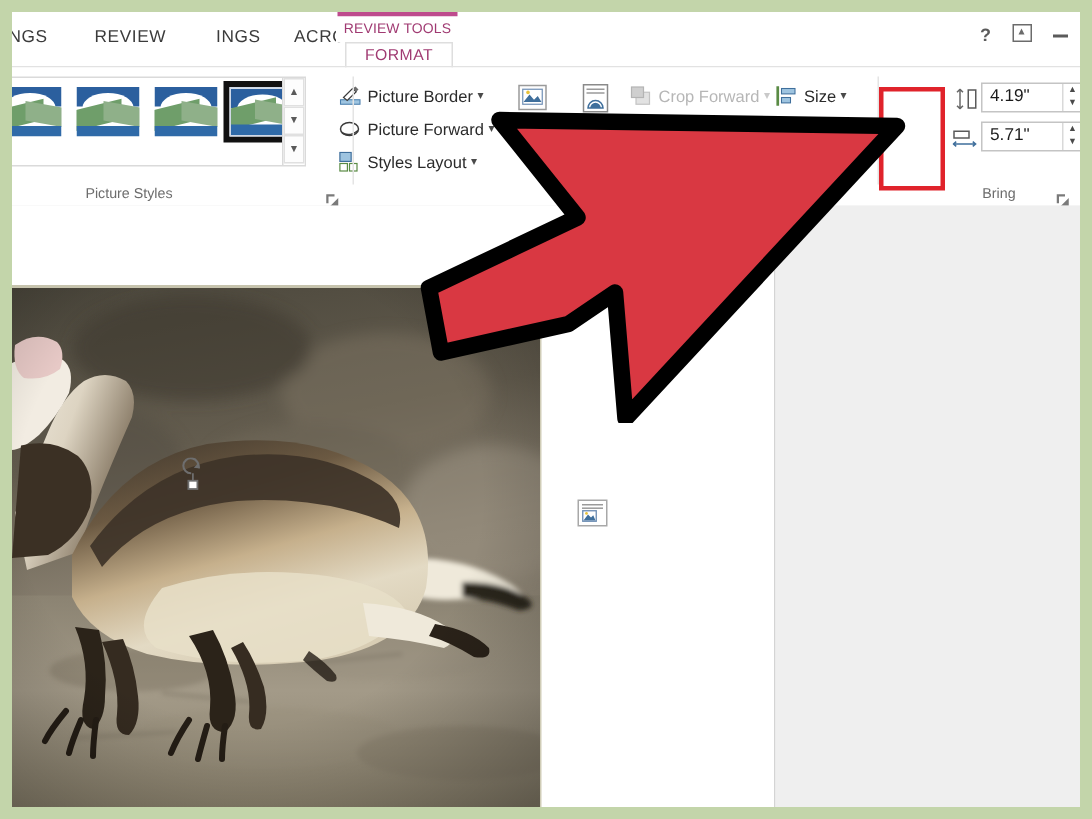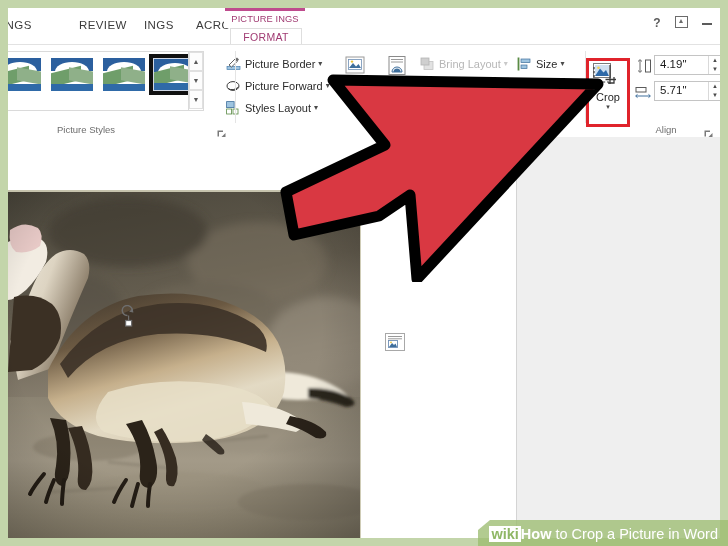--- a/index.html
+++ b/index.html
@@ -14,21 +14,21 @@
   
   .greenframe{position:absolute;inset:0;background:#c3d5aa;}
 
   
   .app{position:absolute;left:8px;top:8px;width:712px;height:530px;background:#ffffff;overflow:hidden;}
 
   
   .tabstrip{position:absolute;left:0;top:0;width:712px;height:37px;background:#ffffff;}
   .tab{position:absolute;top:11px;font-size:11.5px;color:#3b3b3b;letter-spacing:.4px;white-space:nowrap;}
   .tab.t0{left:-6px;}
-  .tab.t1{left:55px;margin-left:16px;}
+  .tab.t1{left:55px;}
   .tab.t2{left:136px;}
   .tab.t3{left:188px;}
 
   
   .ctxwrap{position:absolute;left:216px;top:0px;width:82px;height:37px;}
   .ctxbar{position:absolute;left:1px;top:0px;width:80px;height:3px;background:#be4b8d;}
   .ctxlabel{position:absolute;left:0;top:3px;width:82px;height:17px;text-align:center;
             font-size:9.3px;color:#a03a72;letter-spacing:.1px;line-height:17px;background:#fff;}
   .ctxtab{position:absolute;left:6px;top:20px;width:72px;height:31px;background:#ffffff;
           border:1px solid #dedede;border-bottom:none;text-align:center;line-height:17px;
@@ -134,21 +134,21 @@
   <div class="app">
 
     <div class="tabstrip">
       <div class="tab t0">INGS</div>
       <div class="tab t1">REVIEW</div>
       <div class="tab t2">INGS</div>
       <div class="tab t3">ACROBAT</div>
 
       <div class="ctxwrap">
         <div class="ctxbar"></div>
-        <div class="ctxlabel">PICTURE INGS</div>
+        <div class="ctxlabel">REVIEW TOOLS</div>
         <div class="ctxtab">FORMAT</div>
       </div>
 
       <div class="tabline"></div>
 
       <div class="wbtn help">?</div>
       <div class="wbtn ribopt"><span class="ribopt-box"></span></div>
       <div class="wbtn minz"><span class="minz-line"></span></div>
     </div>
 
@@ -258,21 +258,21 @@
             </svg>
           </div>
         </div>
 
         <div class="cmdrow greyed" style="left:184px;top:12px;">
           <span class="ci">
             <svg width="15" height="14" viewBox="0 0 15 14">
               <rect x="4" y="4.5" width="9" height="8" fill="#e2e2e2" stroke="#c3c3c3" stroke-width="0.8"></rect>
               <rect x="1" y="1" width="8" height="7" fill="#cfcfcf" stroke="#b4b4b4" stroke-width="0.8"></rect>
             </svg>
-          </span><span>Bring Layout</span><span class="caret">▾</span>
+          </span><span>Crop Forward</span><span class="caret">▾</span>
         </div>
 
         <div class="cmdrow" style="left:281px;top:12px;">
           <span class="ci">
             <svg width="15" height="14" viewBox="0 0 15 14">
               <rect x="0.6" y="0.5" width="1.8" height="13" fill="#5a8b45"></rect>
               <rect x="4" y="2" width="9" height="3.6" fill="#9ec4e0" stroke="#3f6f9c" stroke-width="0.7"></rect>
               <rect x="4" y="8" width="6" height="3.6" fill="#9ec4e0" stroke="#3f6f9c" stroke-width="0.7"></rect>
             </svg>
           </span><span>Size</span><span class="caret">▾</span>
@@ -329,41 +329,26 @@
             <div>▼</div>
           </span>
         </div>
 
         <div class="dlg-launcher" style="left:118px;">
           <svg width="9" height="9" viewBox="0 0 9 9">
             <path d="M0.5 0.5 H6 V2 H2 V6.5 H0.5 Z" fill="#7a7a7a"></path>
             <path d="M3 8.5 L8.5 3 L8.5 8.5 Z" fill="#7a7a7a"></path>
           </svg>
         </div>
-        <div class="group-label" style="left:40px;width:80px;">Align</div>
+        <div class="group-label" style="left:40px;width:80px;">Bring</div>
       </div>
 
       <div class="ribbon-bottomline"></div>
     </div>
 
-    <div class="cropbtn">
-      <div style="width:34px;height:26px;margin:0 auto;position:relative;">
-        <svg width="34" height="26" viewBox="0 0 34 26">
-          <rect x="2.5" y="1.5" width="17" height="14" fill="#ffffff" stroke="#7b7b7b" stroke-width="1"></rect>
-          <rect x="4" y="3" width="14" height="11" fill="#cfe0f0"></rect>
-          <path d="M4 14 L9 6.5 L12.5 10.5 L15 8 L18 14 Z" fill="#2f6aa8"></path>
-          <circle cx="7.5" cy="5.8" r="1.3" fill="#f0d055"></circle>
-          <path d="M3 5 V20 H20" fill="none" stroke="#3a3a3a" stroke-width="1.2" stroke-dasharray="2.2 1.8"></path>
-          <path d="M19 3 V22 M14.5 17.5 H25" fill="none" stroke="#3a3a3a" stroke-width="1.3"></path>
-          <path d="M23 15 V21 H17" fill="none" stroke="#3a3a3a" stroke-width="1.3"></path>
-        </svg>
-      </div>
-      <div class="lbl">Crop</div>
-      <div class="dn">▾</div>
-    </div>
     <div class="crop-hl"></div>
 
     <div class="docarea">
       <div class="page"></div>
       <div class="pagegap"></div>
 
       <div class="picborder-t"></div>
       <div class="picborder-r"></div>
 
       <div class="docpic">
@@ -472,23 +457,13 @@
       </div>
     </div>
   </div>
 
   <div class="arrow">
     <svg width="330" height="230" viewBox="0 0 330 230">
       <path d="M53 28 L318 32 L137 227 L130 143 L99 164 L14 183 L6 140 L105 93 Z" fill="#d93842" stroke="#000000" stroke-width="11" stroke-linejoin="round"></path>
     </svg>
   </div>
 
-  <div class="wmk">
-    <div class="wmk-band">
-      <svg width="728" height="26" viewBox="0 0 728 26" preserveAspectRatio="none">
-        <path d="M728 0 L728 26 L478 26 L478 10 L490 0 Z" fill="#9cbd71" opacity="0.78"></path>
-      </svg>
-    </div>
-    <div class="wmk-text">
-      <span class="wiki">wiki</span><span class="how">How</span><span class="rest"> to Crop a Picture in Word</span>
-    </div>
-  </div>
 </div>
 
 </body></html>

